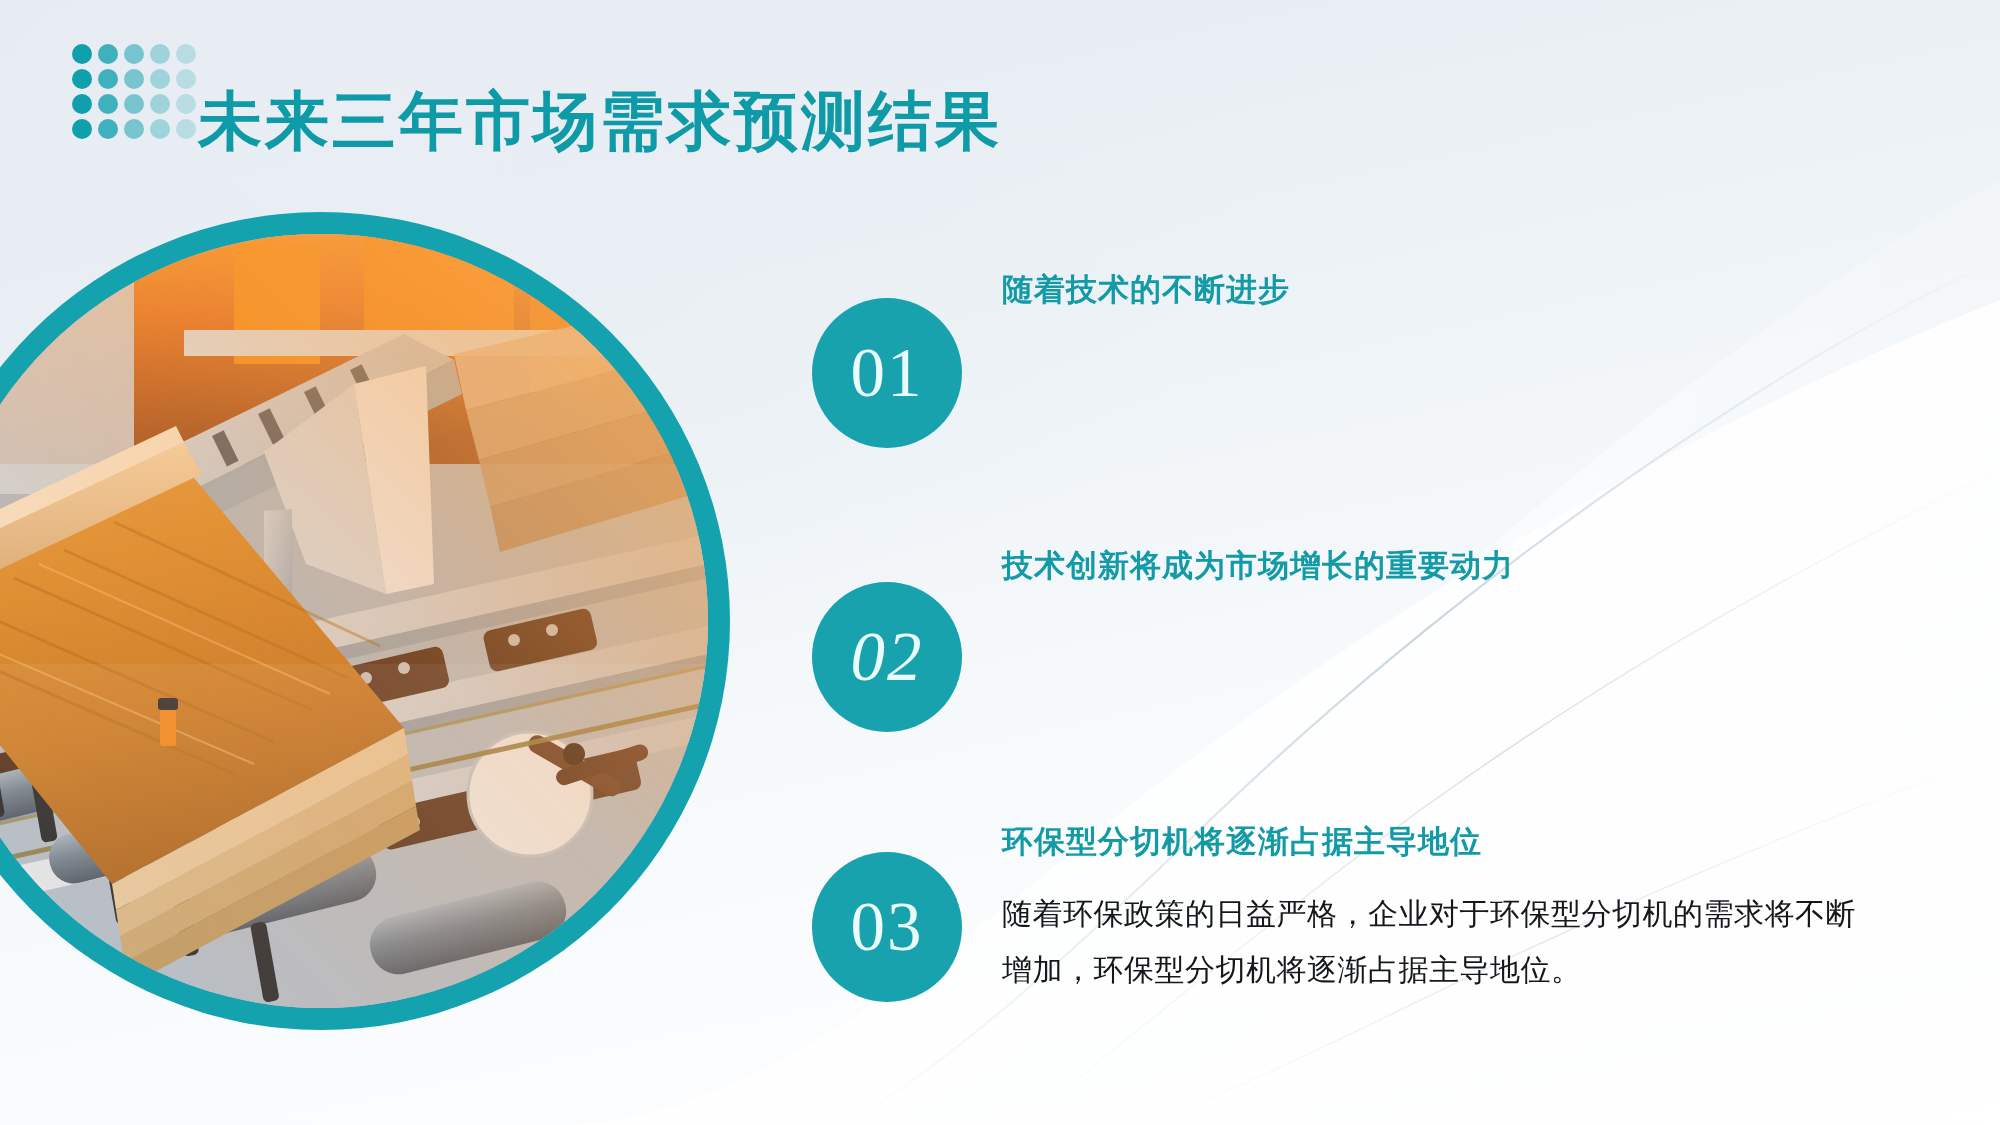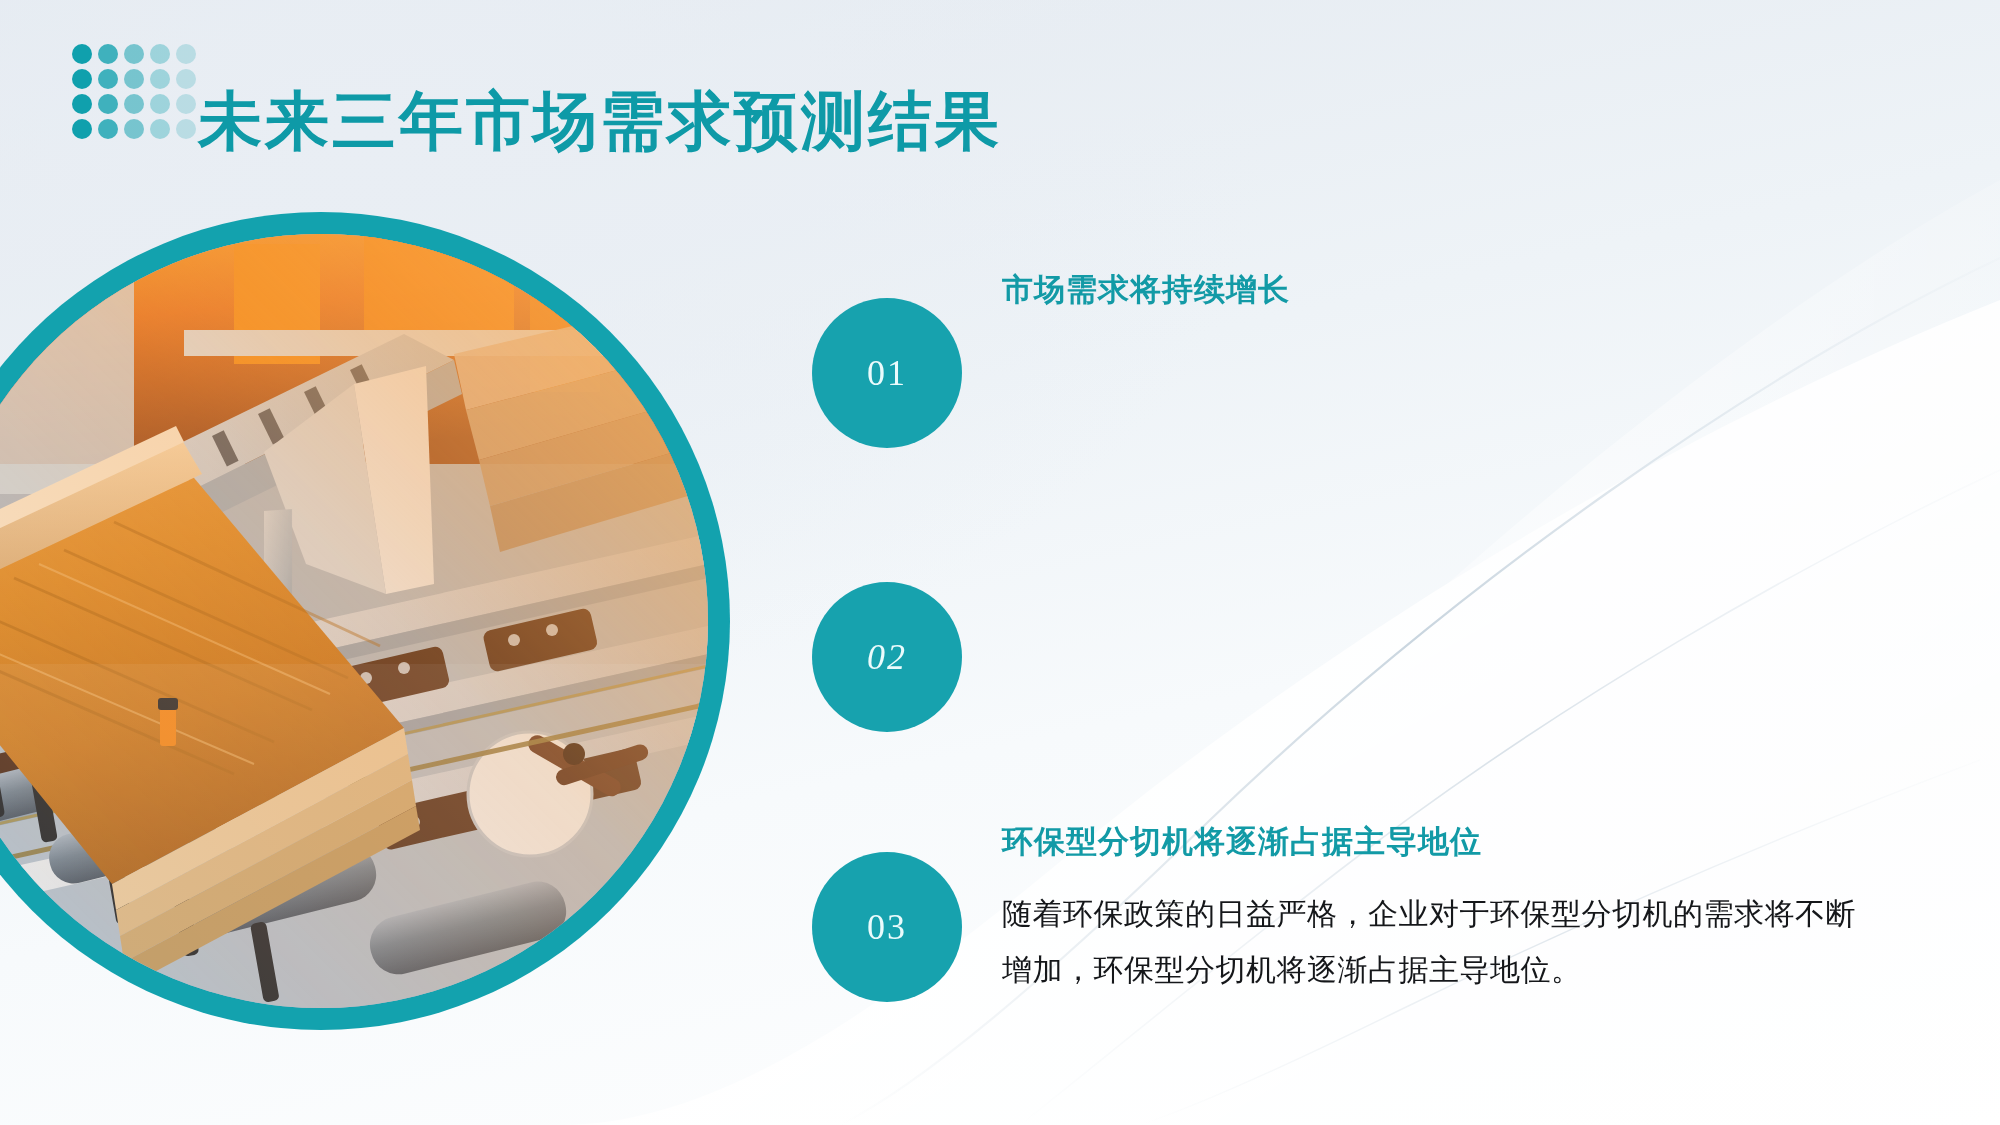--- a/index.html
+++ b/index.html
@@ -115,21 +115,21 @@
     top: 28px;
     width: 150px;
     height: 150px;
     border-radius: 50%;
     background: #17a2ae;
     display: flex;
     align-items: center;
     justify-content: center;
     color: #eafbfc;
     font-family: "Liberation Serif", "DejaVu Serif", serif;
-    font-size: 36px;
+    font-size: 69px;
     letter-spacing: 2px;
   }
 
   .item-text {
     margin-left: 190px;
     padding-top: 0;
   }
   .item-heading {
     font-family: "Liberation Serif", "DejaVu Serif", serif;
     font-weight: bold;
@@ -386,27 +386,28 @@
         <rect x="0" y="430" width="774" height="344" fill="#ffffff" opacity="0.06"></rect>
       </svg>
     </div>
   </div>
 
   <div id="content-list">
 
     <div class="item-row" id="row-1">
       <div class="num-badge">01</div>
       <div class="item-text">
-        <div class="item-heading">市场需求将持续增长</div>
+        <div class="item-heading">随着技术的不断进步</div>
       </div>
     </div>
 
     <div class="item-row" id="row-2">
       <div class="num-badge">02</div>
       <div class="item-text">
+        <div class="item-heading">技术创新将成为市场增长的重要动力</div>
       </div>
     </div>
 
     <div class="item-row" id="row-3">
       <div class="num-badge">03</div>
       <div class="item-text">
         <div class="item-heading">环保型分切机将逐渐占据主导地位</div>
         <div class="item-body">随着环保政策的日益严格，企业对于环保型分切机的需求将不断增加，环保型分切机将逐渐占据主导地位。</div>
       </div>
     </div>

